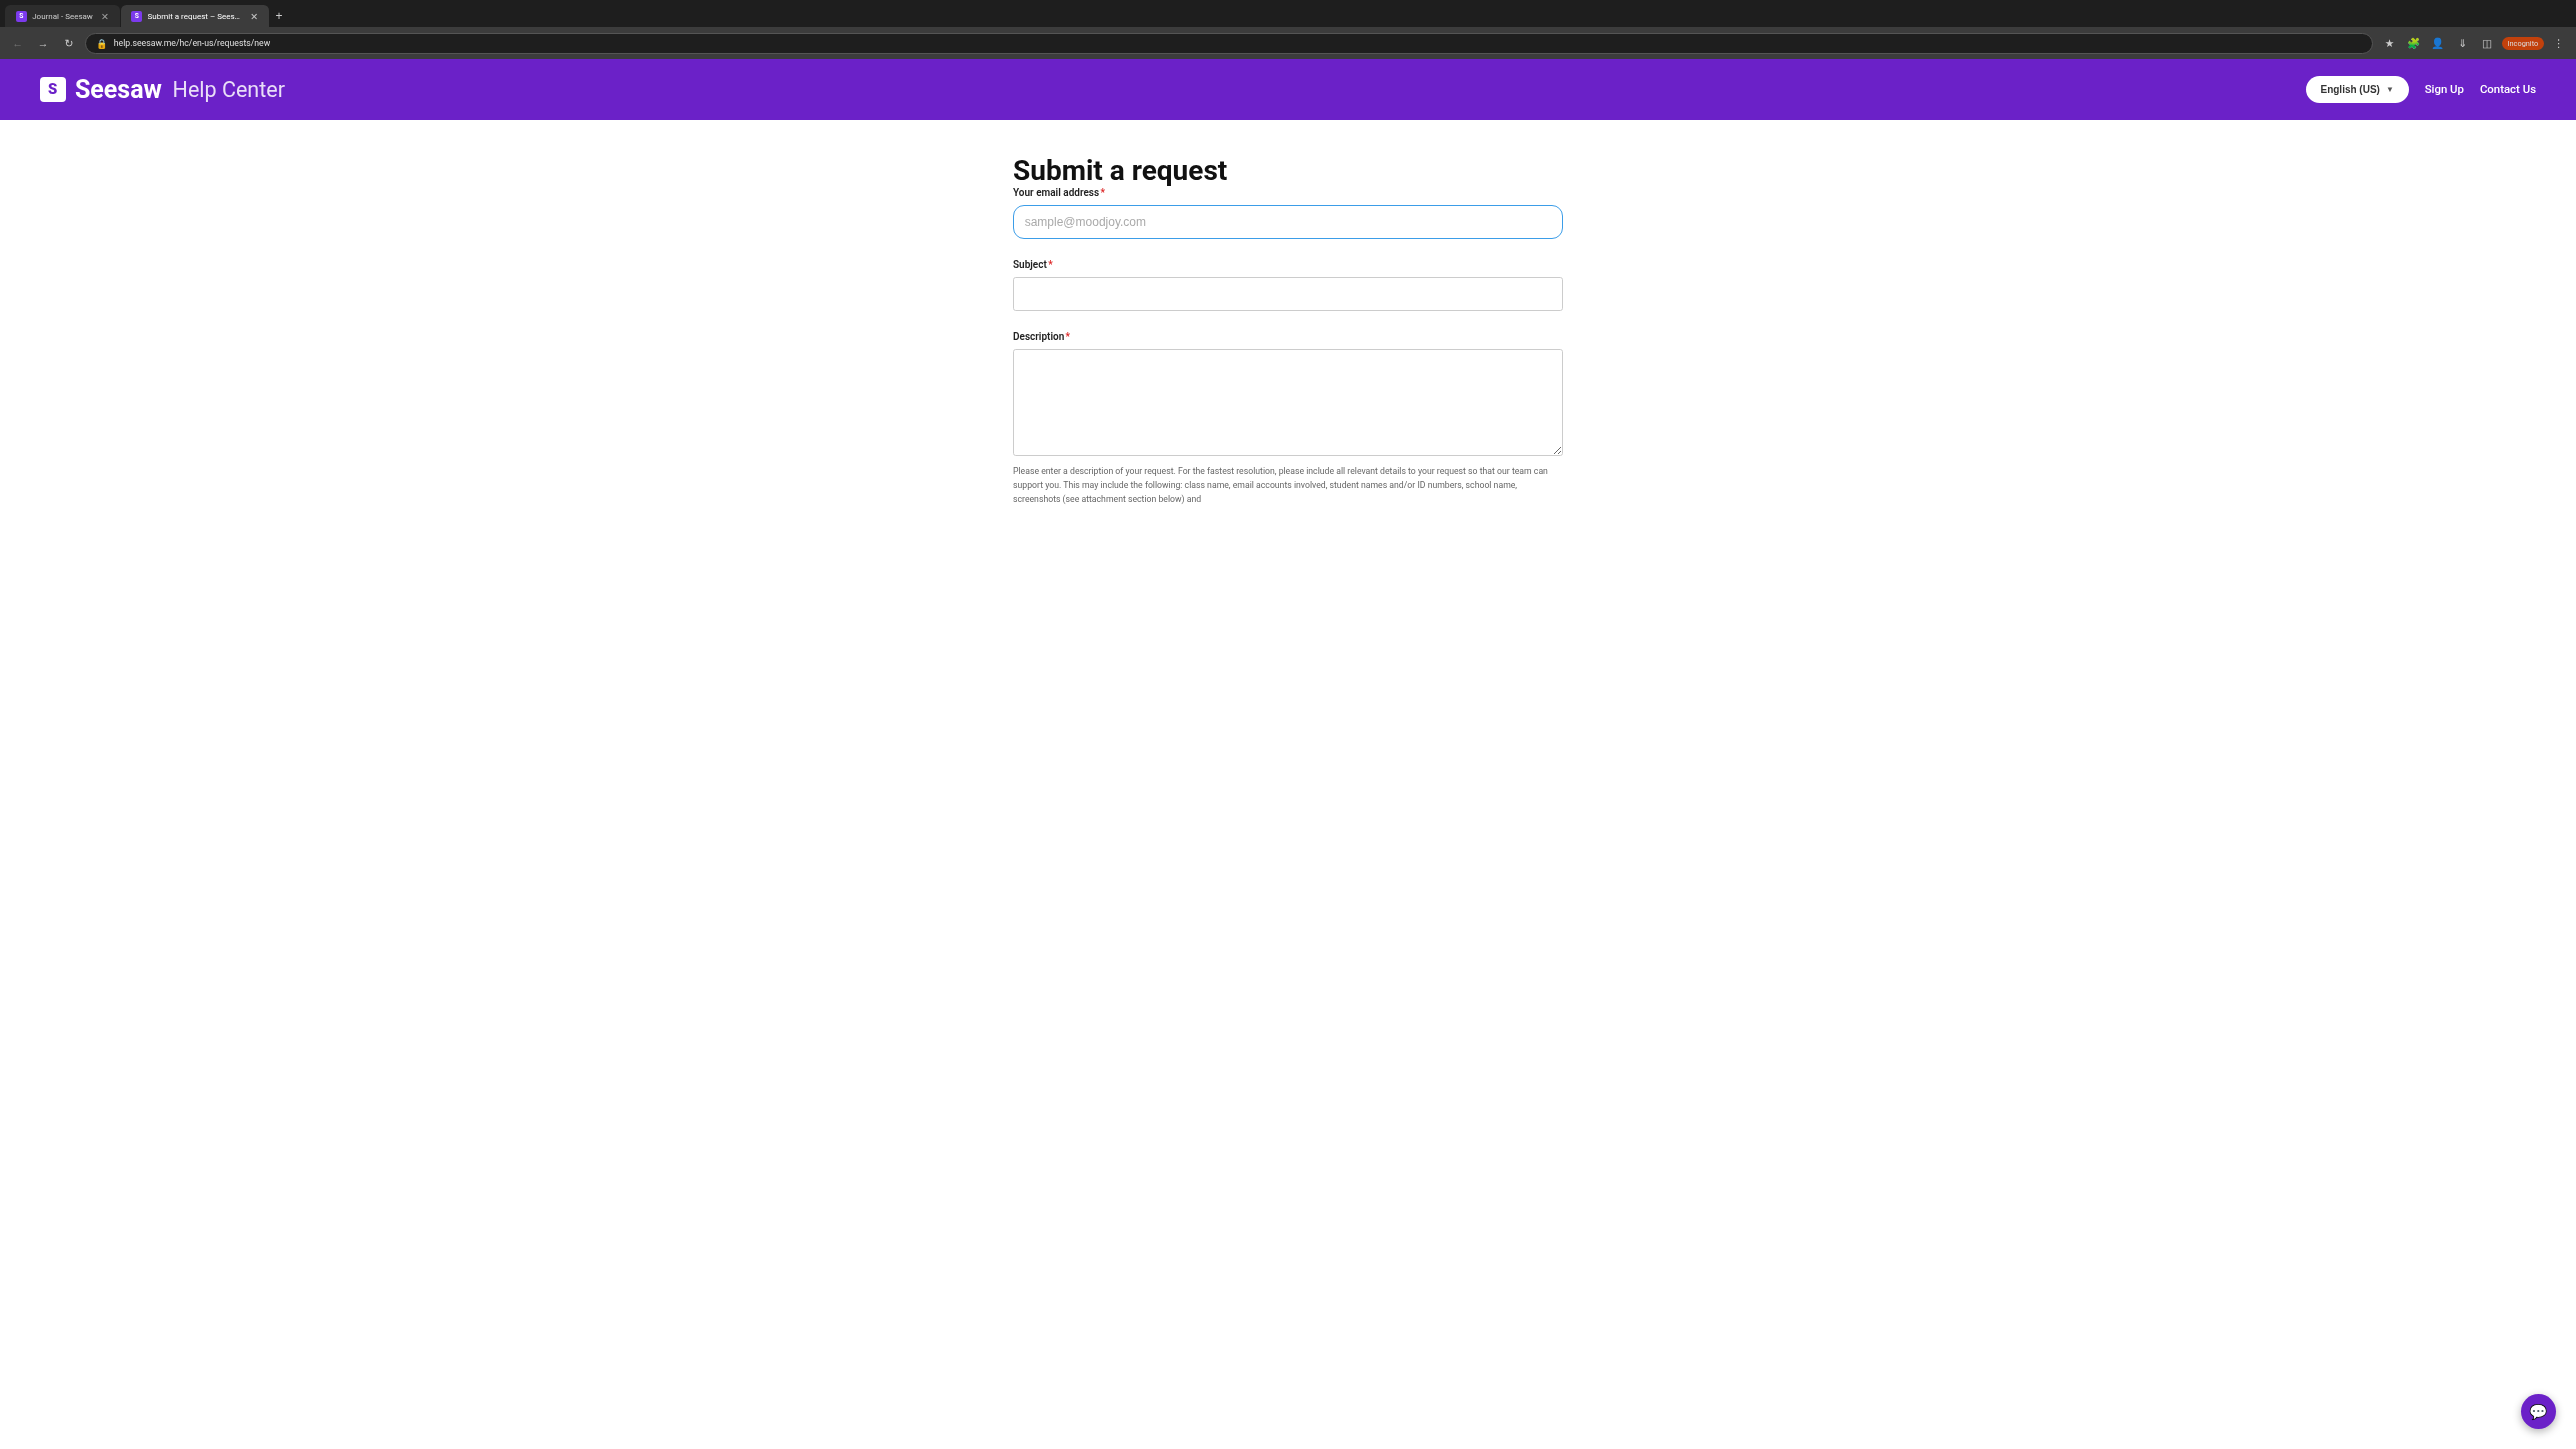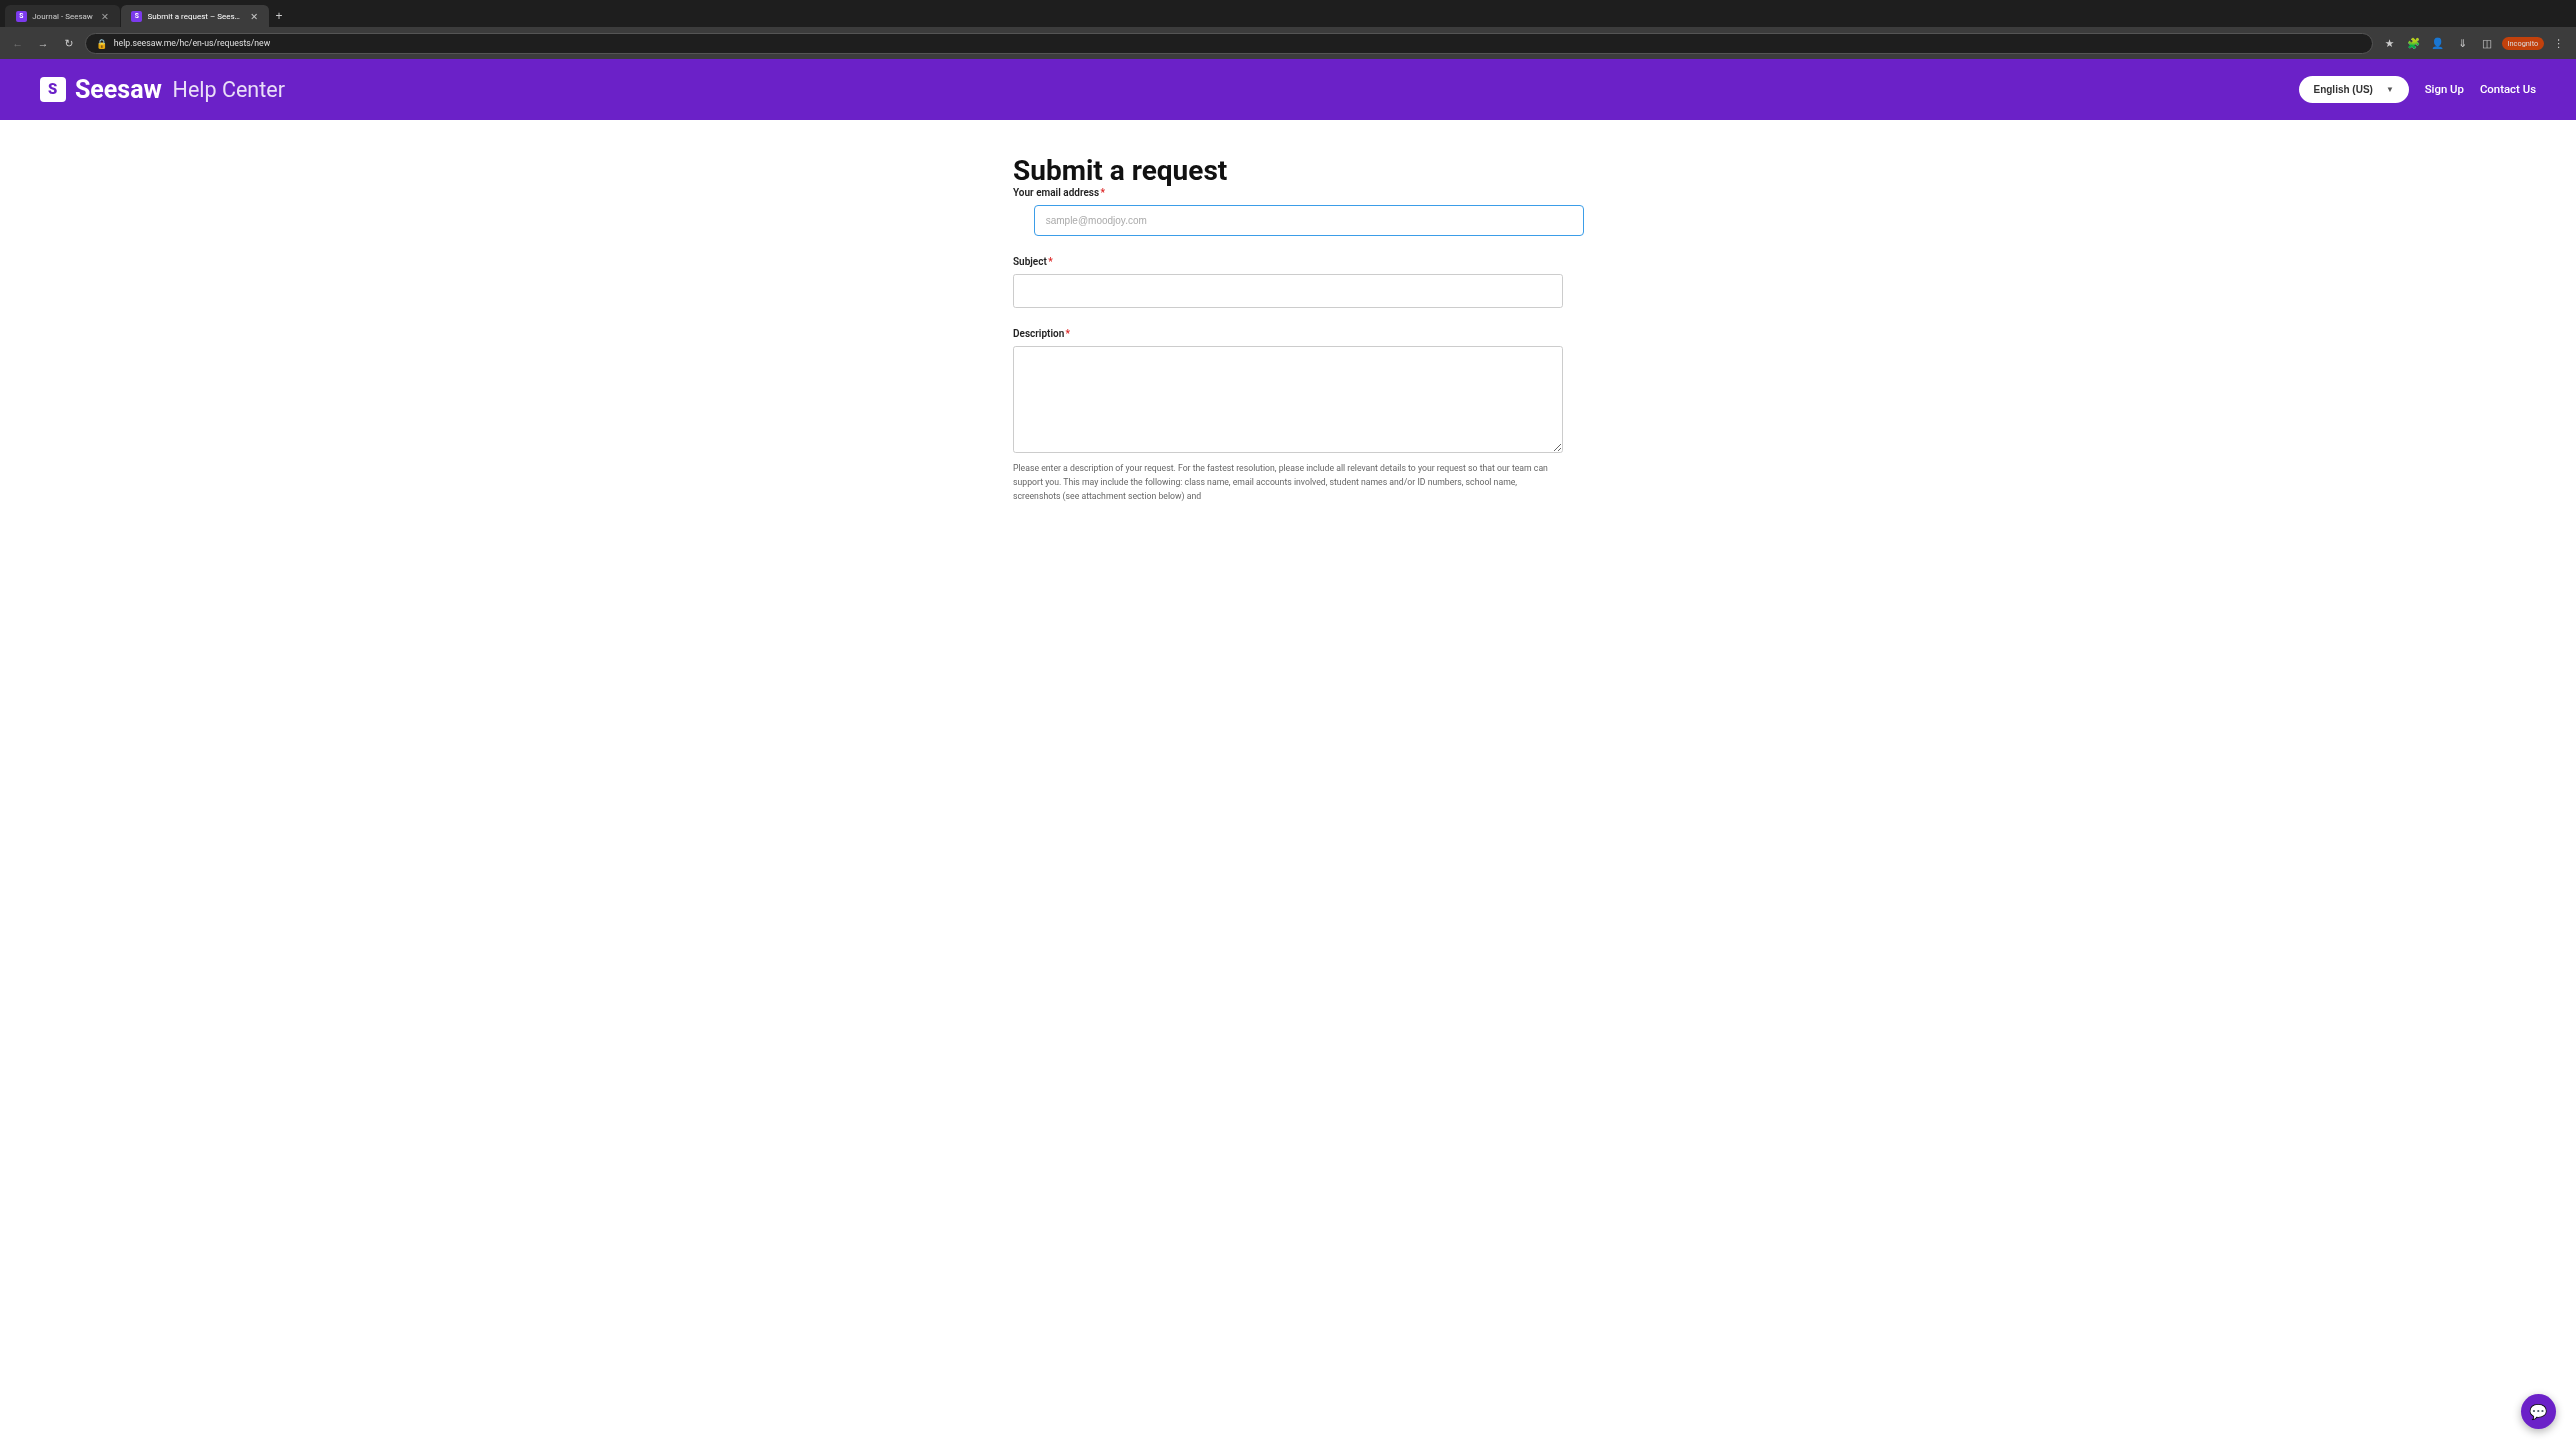--- a/index.html
+++ b/index.html
@@ -229,21 +229,21 @@
       background: white;
       border: none;
       border-radius: 20px;
       padding: 8px 14.8px;
       font-size: 10px;
       font-weight: 600;
       color: #333;
       cursor: pointer;
       display: flex;
       align-items: center;
-      gap: 13px;
+      gap: 6px;
     }
 
     .language-btn .chevron {
       font-size: 8px;
       color: #555;
     }
 
     .nav-link {
       color: white;
       font-size: 11.4px;
@@ -278,27 +278,26 @@
     }
 
     .required-star {
       color: #dc2626;
       margin-left: 1.3px;
     }
 
     .form-input {
       width: 100%;
       padding: 9.4px 10.7px;
-      font-size: 10px;
+      font-size: 12px;
       border: 1.3px solid #3b9de8;
-      border-radius: 4px;
+      border-radius: 11px;
       color: #333;
       outline: none;
       background: #fff;
-      margin-left: 21px;
     }
 
     .form-input::placeholder {
       color: #aaa;
     }
 
     .form-input-subject {
       width: 100%;
       padding: 9.4px 10.7px;
       font-size: 10px;

